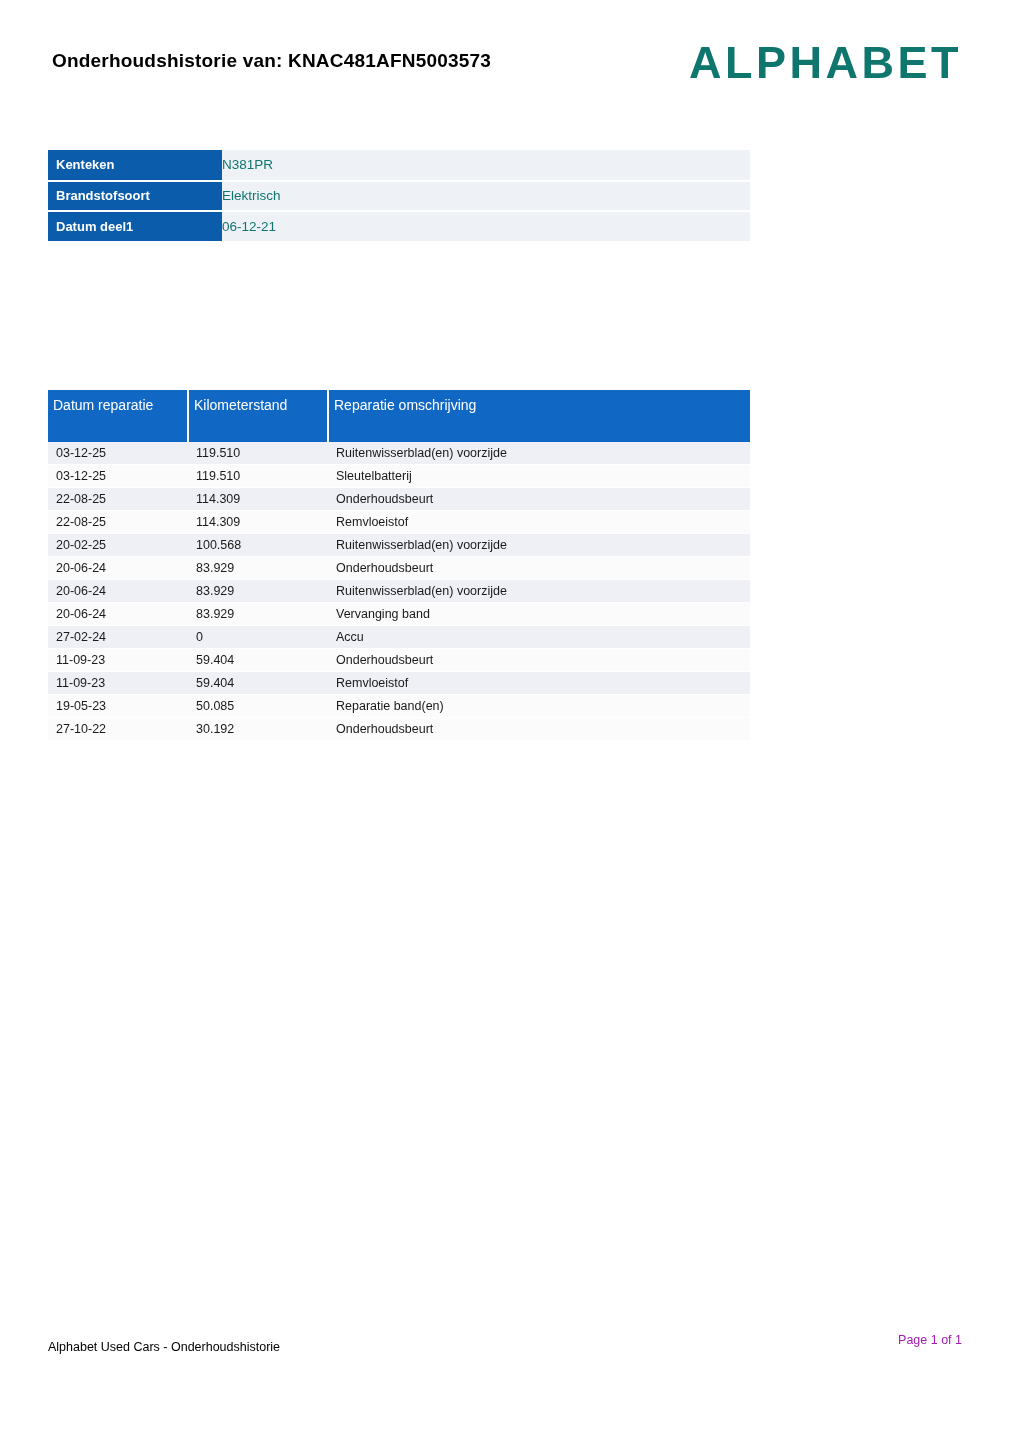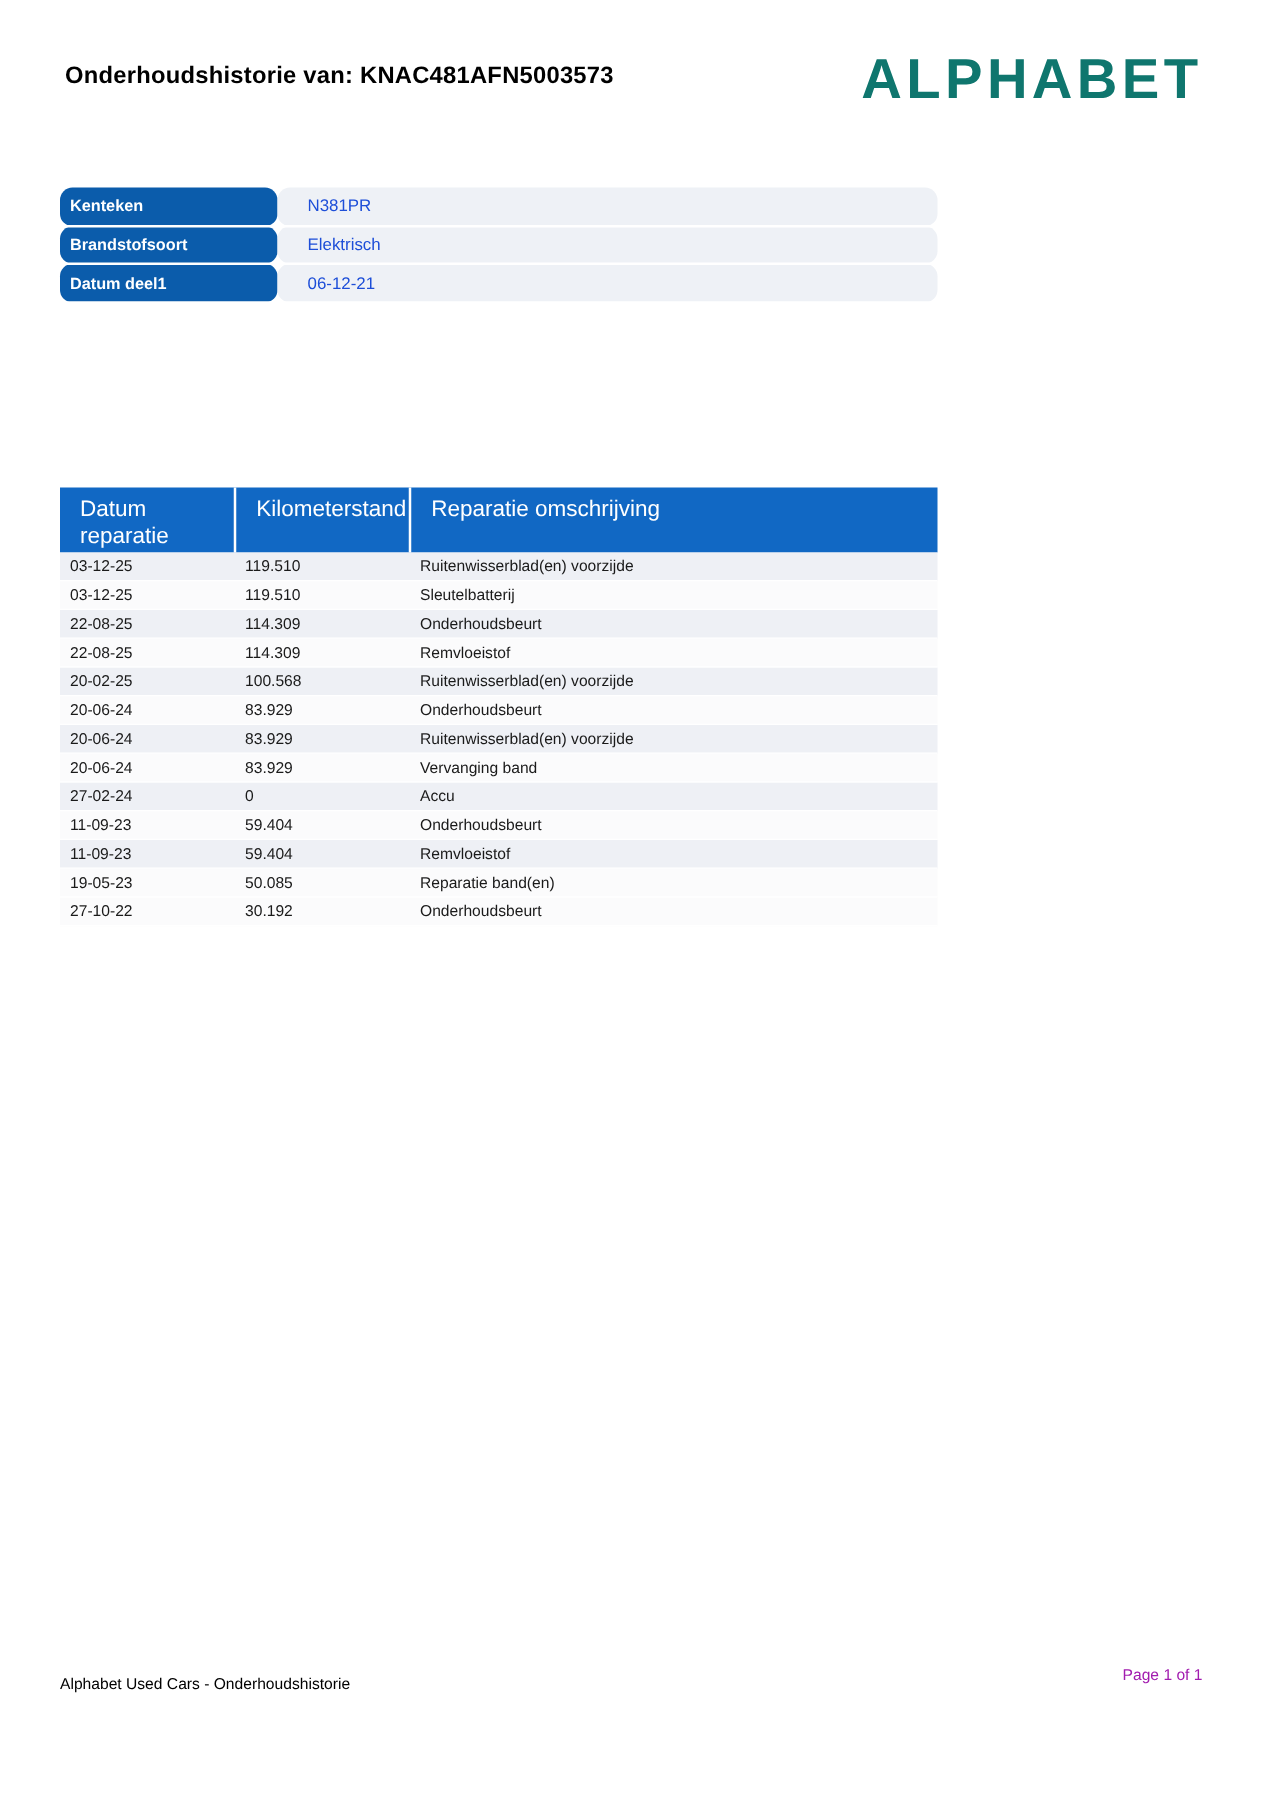--- a/index.html
+++ b/index.html
@@ -52,51 +52,50 @@
     table-layout: fixed;
   }
   .info-table tr {
     height: 30.5px;
   }
   .info-table td {
     padding: 0 0 0 8px;
     vertical-align: middle;
     font-size: 13.5px;
     border-bottom: 2px solid #ffffff;
-    border-radius: 10px;
   }
   .info-table td.label {
     width: 166px;
     background: #0b5cab;
     color: #ffffff;
     font-weight: bold;
     font-size: 13px;
   }
   .info-table td.value {
     background: #eef1f6;
-    color: #1d4ed8;
-    padding-left: 24px;
+    color: #0f766e;
+    padding-left: 0;
   }
   
   .hist-table {
     position: absolute;
     left: 48px;
     top: 390px;
     width: 702px;
     border-collapse: collapse;
     table-layout: fixed;
   }
   .hist-table thead th {
     background: #1168c4;
     color: #ffffff;
     font-weight: normal;
-    font-size: 18px;
+    font-size: 14px;
     text-align: left;
     vertical-align: top;
-    padding: 7px 0 0 16px;
+    padding: 7px 0 0 5px;
     height: 45px;
     border-right: 2px solid #ffffff;
   }
   .hist-table thead th:last-child { border-right: none; }
   .hist-table col.c1 { width: 140px; }
   .hist-table col.c2 { width: 140px; }
   .hist-table col.c3 { width: 422px; }
   .hist-table tbody td {
     font-size: 12.5px;
     color: #1a1a1a;

